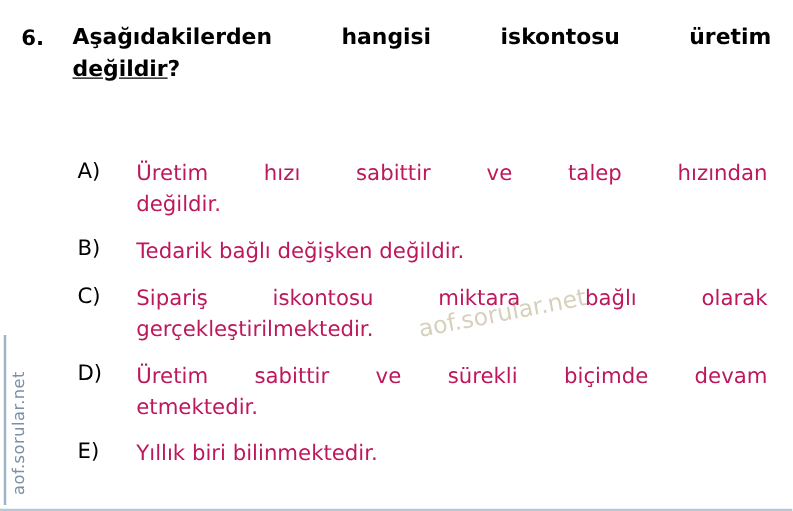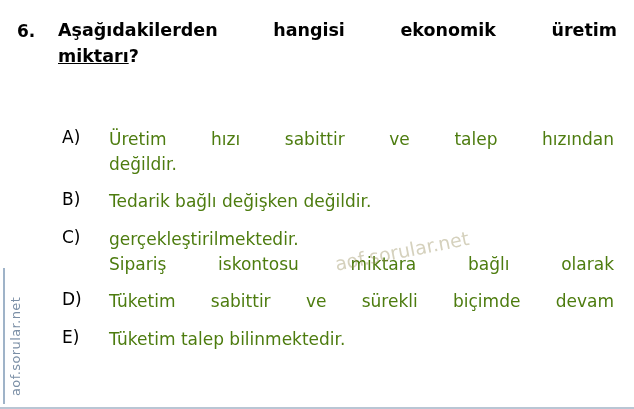--- a/index.html
+++ b/index.html
@@ -101,21 +101,21 @@
     left: 0;
     top: 0;
     width: 34px;
     font-size: 17px;
     color: #000;
   }
   .opt-text {
     margin-left: 47px;
     font-size: 17px;
     line-height: 1.45;
-    color: #4d7c0f;
+    color: #be185d;
   }
   .opt-text .jline {
     display: block;
     text-align: justify;
     text-align-last: justify;
     white-space: pre-wrap;
   }
   .opt-text .jline.last {
     text-align-last: left;
   }
@@ -147,22 +147,22 @@
 <body>
 
 <div class="page">
 
   <div class="side-rule"></div>
   <div class="side-watermark">aof.sorular.net</div>
 
   <div class="question-block">
     <div class="q-number">6.</div>
     <div class="q-text">
-      <span class="line">Aşağıdakilerden  hangisi  ekonomik  üretim</span>
-      <span class="line last"><span class="u">miktarı</span><span>?</span></span>
+      <span class="line">Aşağıdakilerden  hangisi  iskontosu  üretim</span>
+      <span class="line last"><span class="u">değildir</span><span>?</span></span>
     </div>
   </div>
 
   <div class="options">
 
     <div class="opt">
       <div class="opt-label">A)</div>
       <div class="opt-text">
         <span class="jline">Üretim   hızı   sabittir   ve   talep   hızından</span>
         <span class="jline last">değildir.</span>
@@ -172,36 +172,37 @@
     <div class="opt">
       <div class="opt-label">B)</div>
       <div class="opt-text">
         <span class="jline last">Tedarik bağlı değişken değildir.</span>
       </div>
     </div>
 
     <div class="opt">
       <div class="opt-label">C)</div>
       <div class="opt-text">
+        <span class="jline">Sipariş   iskontosu   miktara   bağlı   olarak</span>
         <span class="jline last">gerçekleştirilmektedir.</span>
-        <span class="jline">Sipariş   iskontosu   miktara   bağlı   olarak</span>
       </div>
     </div>
 
     <div class="opt">
       <div class="opt-label">D)</div>
       <div class="opt-text">
-        <span class="jline">Tüketim sabittir ve sürekli biçimde devam</span>
+        <span class="jline">Üretim sabittir ve sürekli biçimde devam</span>
+        <span class="jline last">etmektedir.</span>
       </div>
     </div>
 
     <div class="opt">
       <div class="opt-label">E)</div>
       <div class="opt-text">
-        <span class="jline last">Tüketim talep bilinmektedir.</span>
+        <span class="jline last">Yıllık biri bilinmektedir.</span>
       </div>
     </div>
 
   </div>
 
   <div class="diag-watermark">aof.sorular.net</div>
 
   <div class="bottom-rule"></div>
 </div>
 

